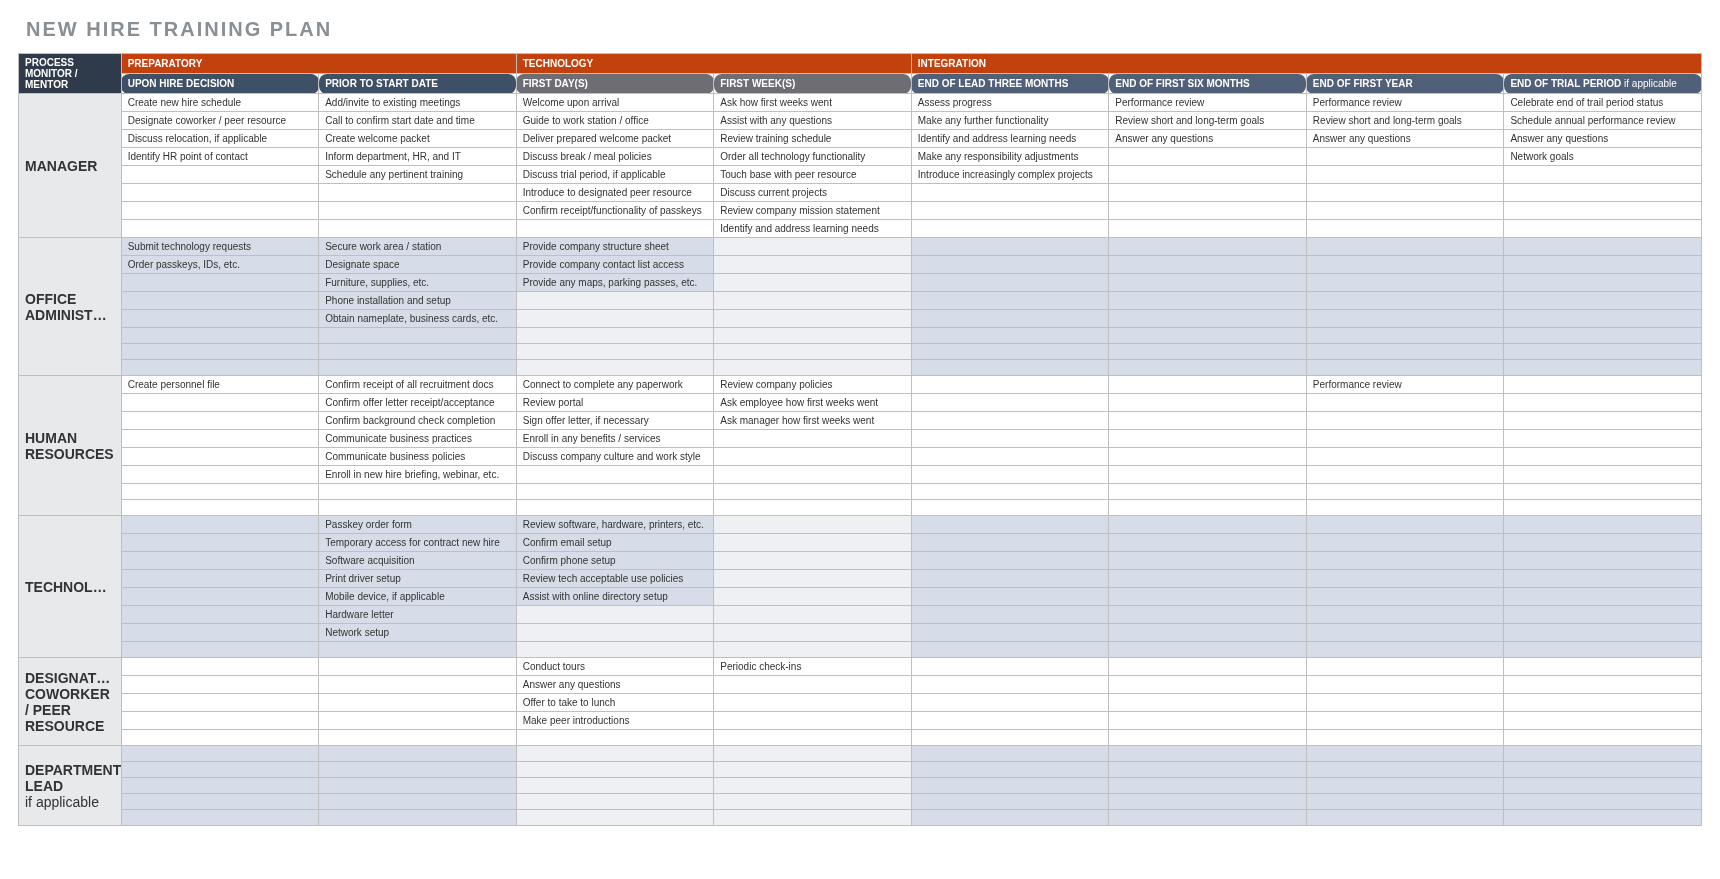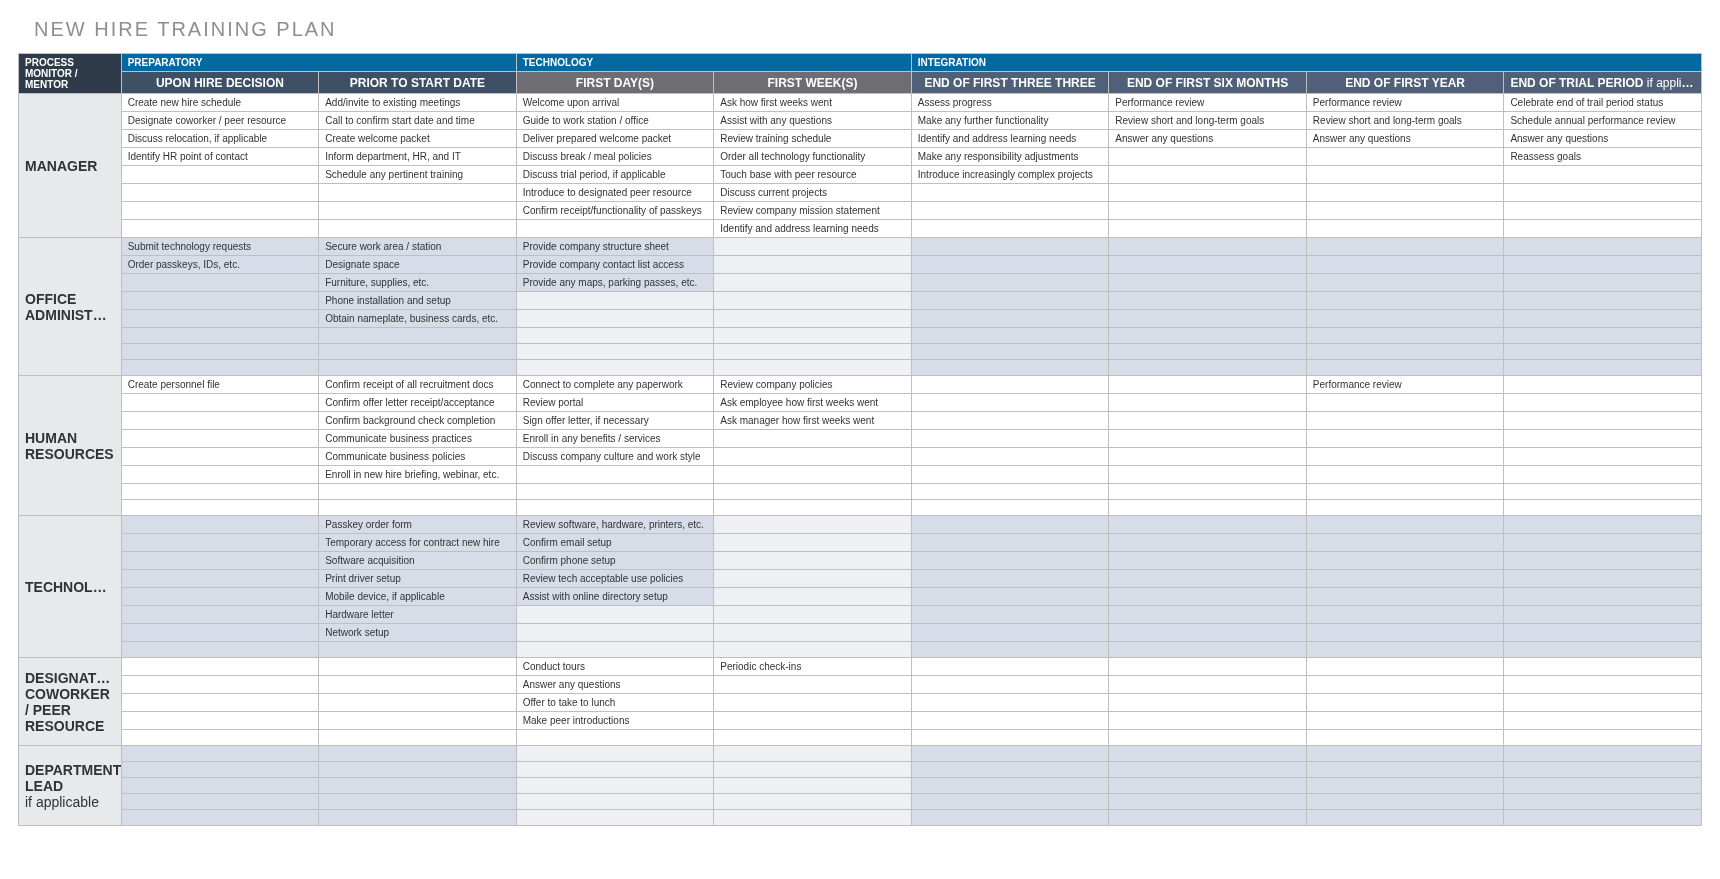--- a/index.html
+++ b/index.html
@@ -5,23 +5,23 @@
   * { box-sizing: border-box; }
   body {
     margin: 0;
     padding: 18px;
     font-family: "Helvetica Neue", Arial, sans-serif;
     font-size: 10px;
     color: #333;
     background: #fff;
   }
   h1 {
-    margin: 0 0 12px 16px;
+    margin: 0 0 12px 8px;
     font-size: 20px;
-    font-weight: 400;
+    font-weight: 700;
     letter-spacing: 2px;
     color: #8a8f94;
   }
   table {
     border-collapse: collapse;
     width: 100%;
     table-layout: fixed;
   }
   th, td {
     border: 1px solid #bfbfbf;
@@ -29,36 +29,37 @@
     vertical-align: middle;
     height: 16px;
     overflow: hidden;
     white-space: nowrap;
     text-overflow: ellipsis;
   }
   col.role-col   { width: 6.1%; }
   col.data-col   { width: 11.7375%; }
   
   .phase-row th {
-    background: #0369a1;
+    background: #c2410c;
     color: #fff;
     font-weight: 700;
     text-align: left;
     font-size: 10px;
   }
   .phase-row th.mentor {
     background: #2f3b4a;
   }
   
   .sub-row th {
     background: #3e5066;
     color: #fff;
     font-weight: 700;
-    text-align: center;
-    font-size: 12px;
+    text-align: left;
+    font-size: 10px;
+    border-radius: 8px;
   }
   .sub-row th.orient {
     background: #6d6d73;
   }
   .sub-row th.integ {
     background: #506079;
   }
   
   td.role-cell {
     background: #e8e9eb;
@@ -104,21 +105,21 @@
       <th rowspan="2" class="mentor" style="white-space:normal;">PROCESS MONITOR / MENTOR</th>
       <th colspan="2">PREPARATORY</th>
       <th colspan="2">TECHNOLOGY</th>
       <th colspan="4">INTEGRATION</th>
     </tr>
     <tr class="sub-row">
       <th>UPON HIRE DECISION</th>
       <th>PRIOR TO START DATE</th>
       <th class="orient">FIRST DAY(S)</th>
       <th class="orient">FIRST WEEK(S)</th>
-      <th class="integ">END OF FIRST THREE THREE</th>
+      <th class="integ">END OF LEAD THREE MONTHS</th>
       <th class="integ">END OF FIRST SIX MONTHS</th>
       <th class="integ">END OF FIRST YEAR</th>
       <th class="integ">
         <span>END OF TRIAL PERIOD</span><span class="applicable"> if applicable</span>
       </th>
     </tr>
   </thead>
   <tbody id="plan-body">
       <tr>
         <td class="role-cell" rowspan="8">MANAGER</td>
@@ -152,21 +153,21 @@
         <td class="cell">Answer any questions</td>
       </tr>
       <tr>
         <td class="cell">Identify HR point of contact</td>
         <td class="cell">Inform department, HR, and IT</td>
         <td class="cell">Discuss break / meal policies</td>
         <td class="cell">Order all technology functionality</td>
         <td class="cell">Make any responsibility adjustments</td>
         <td class="cell"></td>
         <td class="cell"></td>
-        <td class="cell">Reassess goals</td>
+        <td class="cell">Network goals</td>
       </tr>
       <tr>
         <td class="cell"></td>
         <td class="cell">Schedule any pertinent training</td>
         <td class="cell">Discuss trial period, if applicable</td>
         <td class="cell">Touch base with peer resource</td>
         <td class="cell">Introduce increasingly complex projects</td>
         <td class="cell"></td>
         <td class="cell"></td>
         <td class="cell"></td>

